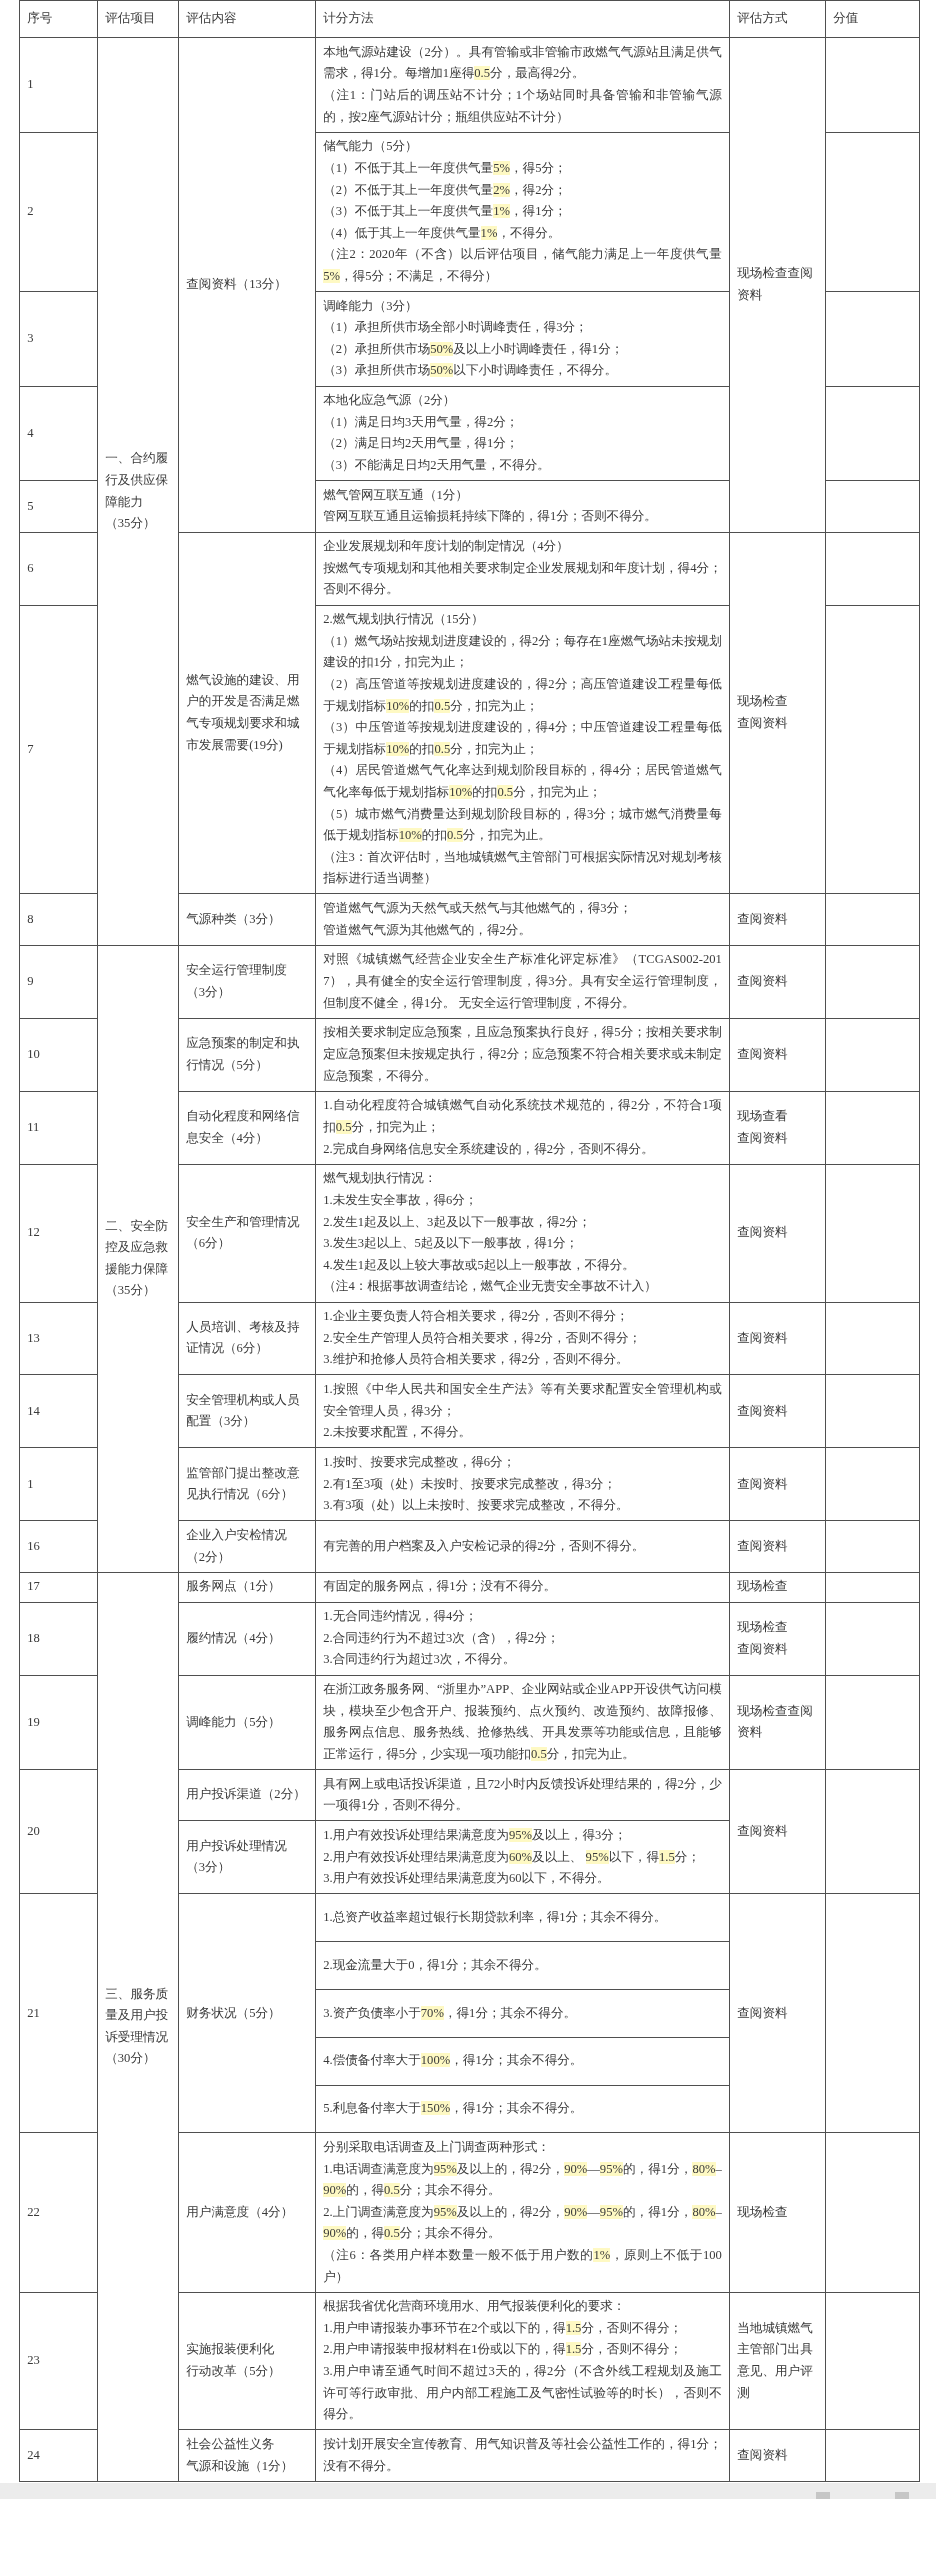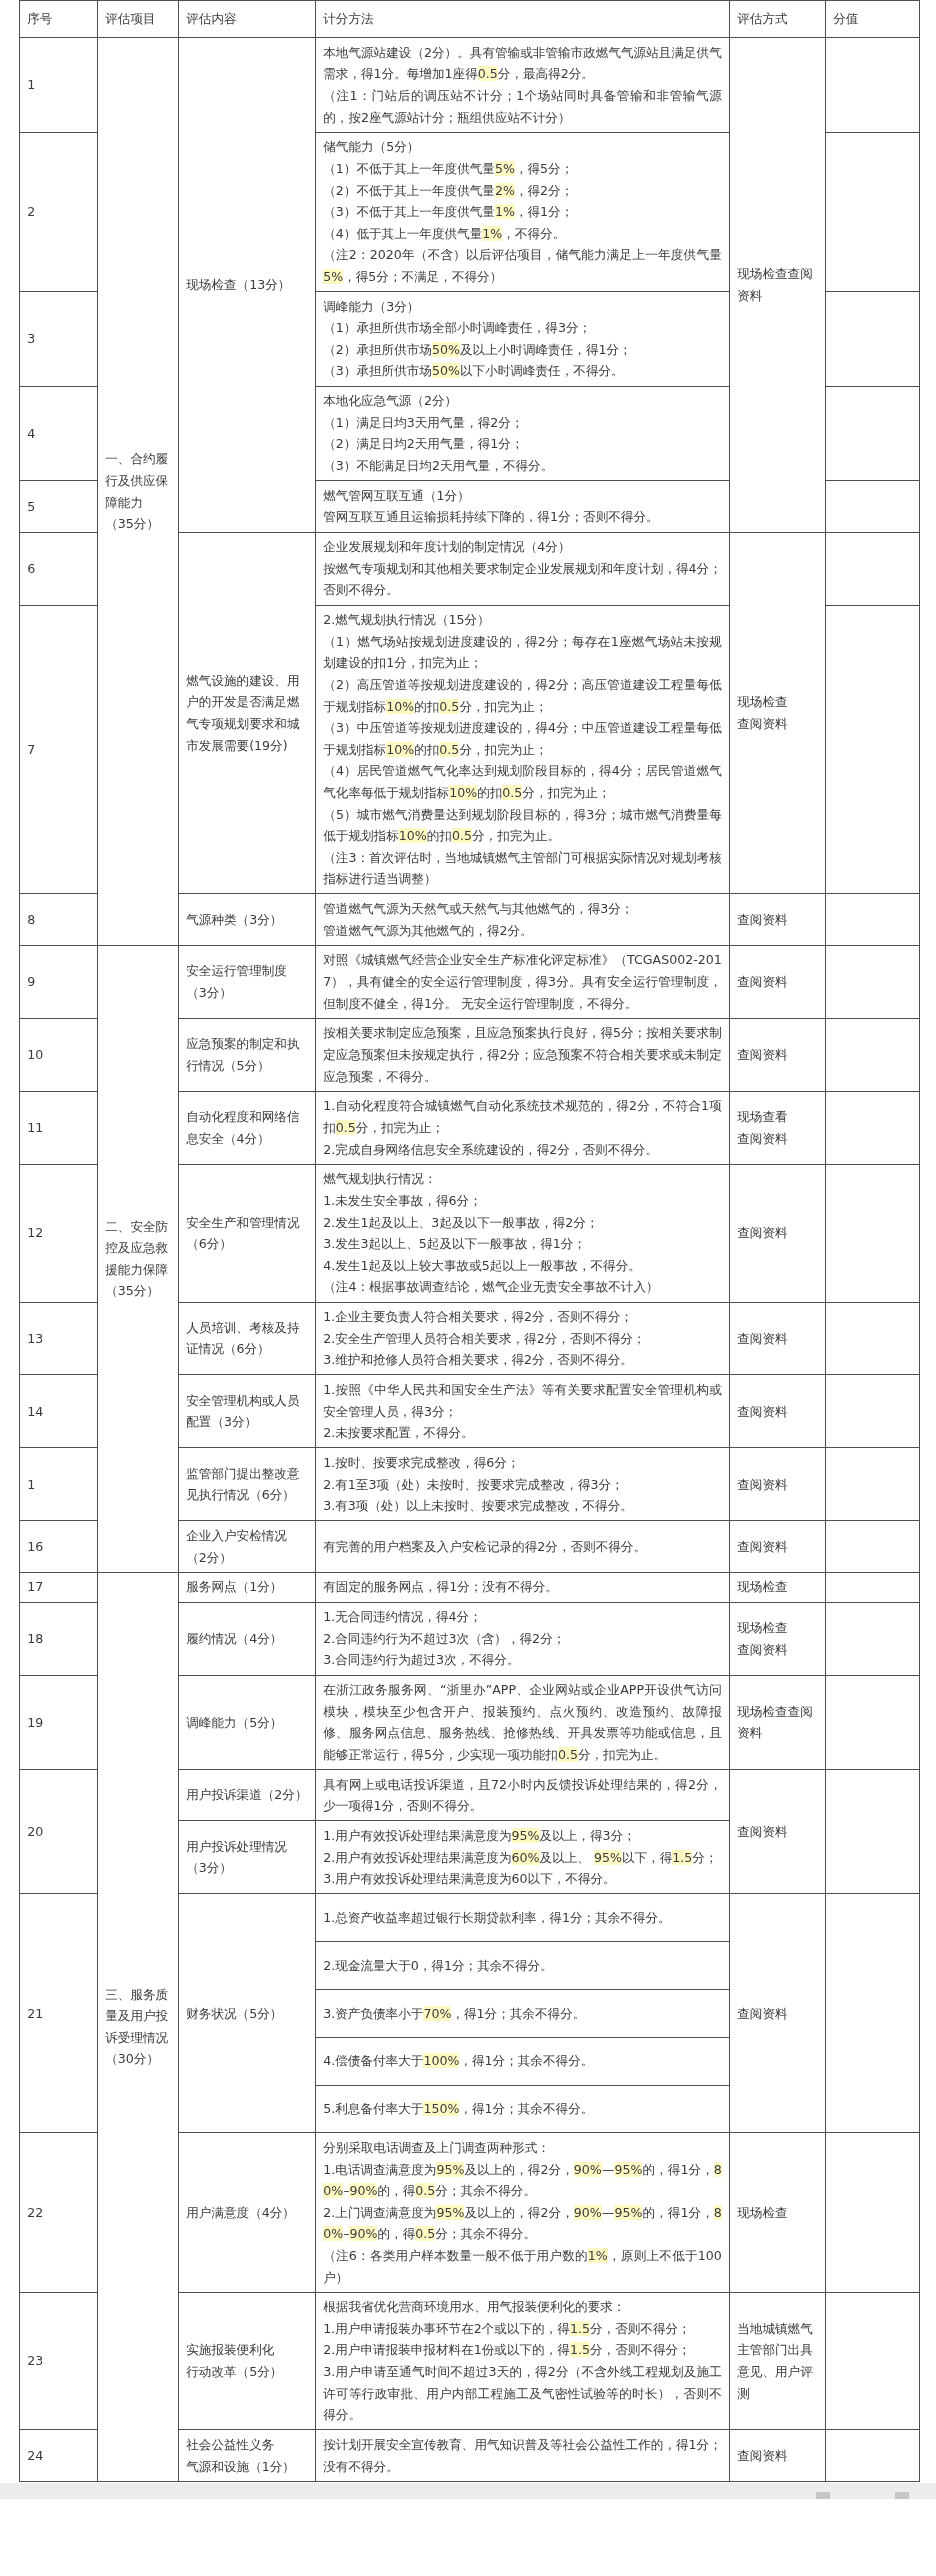--- a/index.html
+++ b/index.html
@@ -1,20 +1,20 @@
 <!DOCTYPE html>
 <html style="font-size:14.4px"><head>
 <meta charset="utf-8">
 <style>
   html,body{margin:0;padding:0;background:#ffffff;}
   body{font-family:"DejaVu Sans","Liberation Sans",sans-serif;color:#3a3a3a;}
   .page{width:937px;background:#fff;position:relative;}
   .attachment{padding:7.2px 0 0 27px;font-size:12.6px;color:#2e2e2e;}
   .doc-title{text-align:center;font-size:13.5px;font-weight:bold;color:#242424;margin:7.2px 0 8px 0;}
-  table.eval{border-collapse:collapse;margin-left:19px;width:860px;table-layout:fixed;}
+  table.eval{border-collapse:collapse;margin-left:19px;width:860px;table-layout:fixed;font-family:Liberation Serif, serif;}
   table.eval th, table.eval td{
     border:0.9px solid #4f4f4f;
     vertical-align:middle;
     font-size:12.6px;
     line-height:21.6px;
     font-weight:normal;
     padding:3.6px 7.2px;
     word-break:break-all;
   }
   table.eval th{height:29px;text-align:left;background:#fff;}
@@ -56,21 +56,21 @@
     <tbody id="table-body">
         <tr data-rowid="1">
           <td class="cell-no">
             <div class="para">1</div>
           </td>
           <td class="cell-item" rowspan="8">
             <div class="para">一、合约履行及供应保障能力</div>
             <div class="para">（35分）</div>
           </td>
           <td class="cell-content" rowspan="5">
-            <div class="para">现场检查（13分）</div>
+            <div class="para">查阅资料（13分）</div>
           </td>
           <td class="cell-method">
             <div class="para">本地气源站建设（2分）。具有管输或非管输市政燃气气源站且满足供气需求，得1分。每增加1座得<span class="shade">0.5</span>分，最高得2分。</div>
             <div class="para">（注1：门站后的调压站不计分；1个场站同时具备管输和非管输气源的，按2座气源站计分；瓶组供应站不计分）</div>
           </td>
           <td class="cell-mode" rowspan="5">
             <div class="para">现场检查查阅资料</div>
           </td>
           <td class="cell-score">
             <div class="para"></div>

